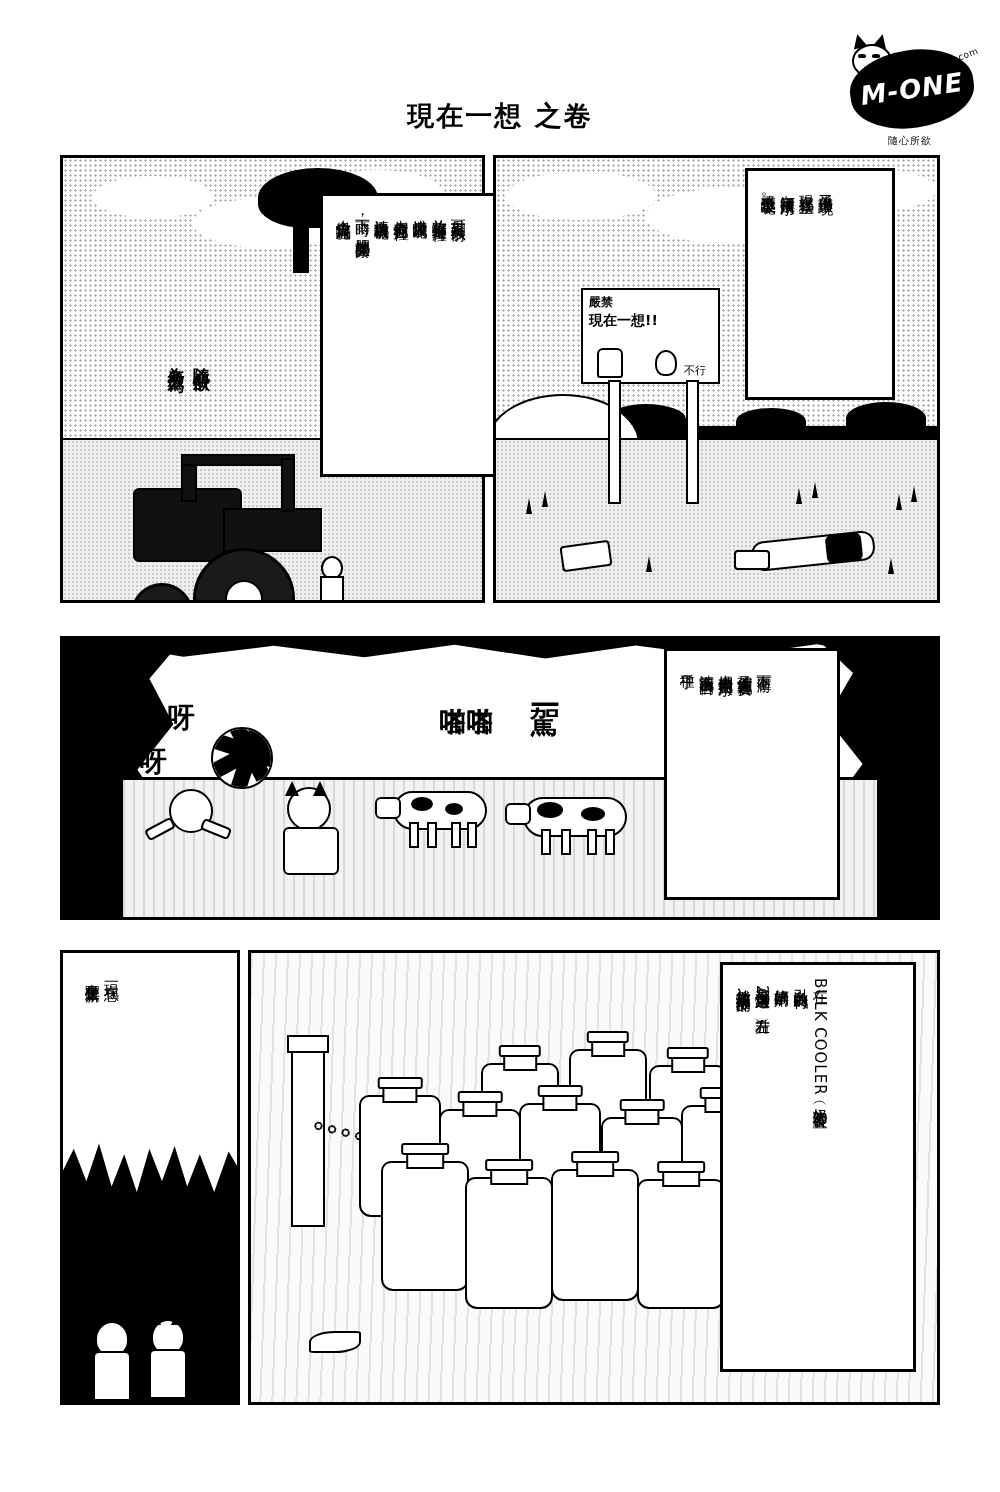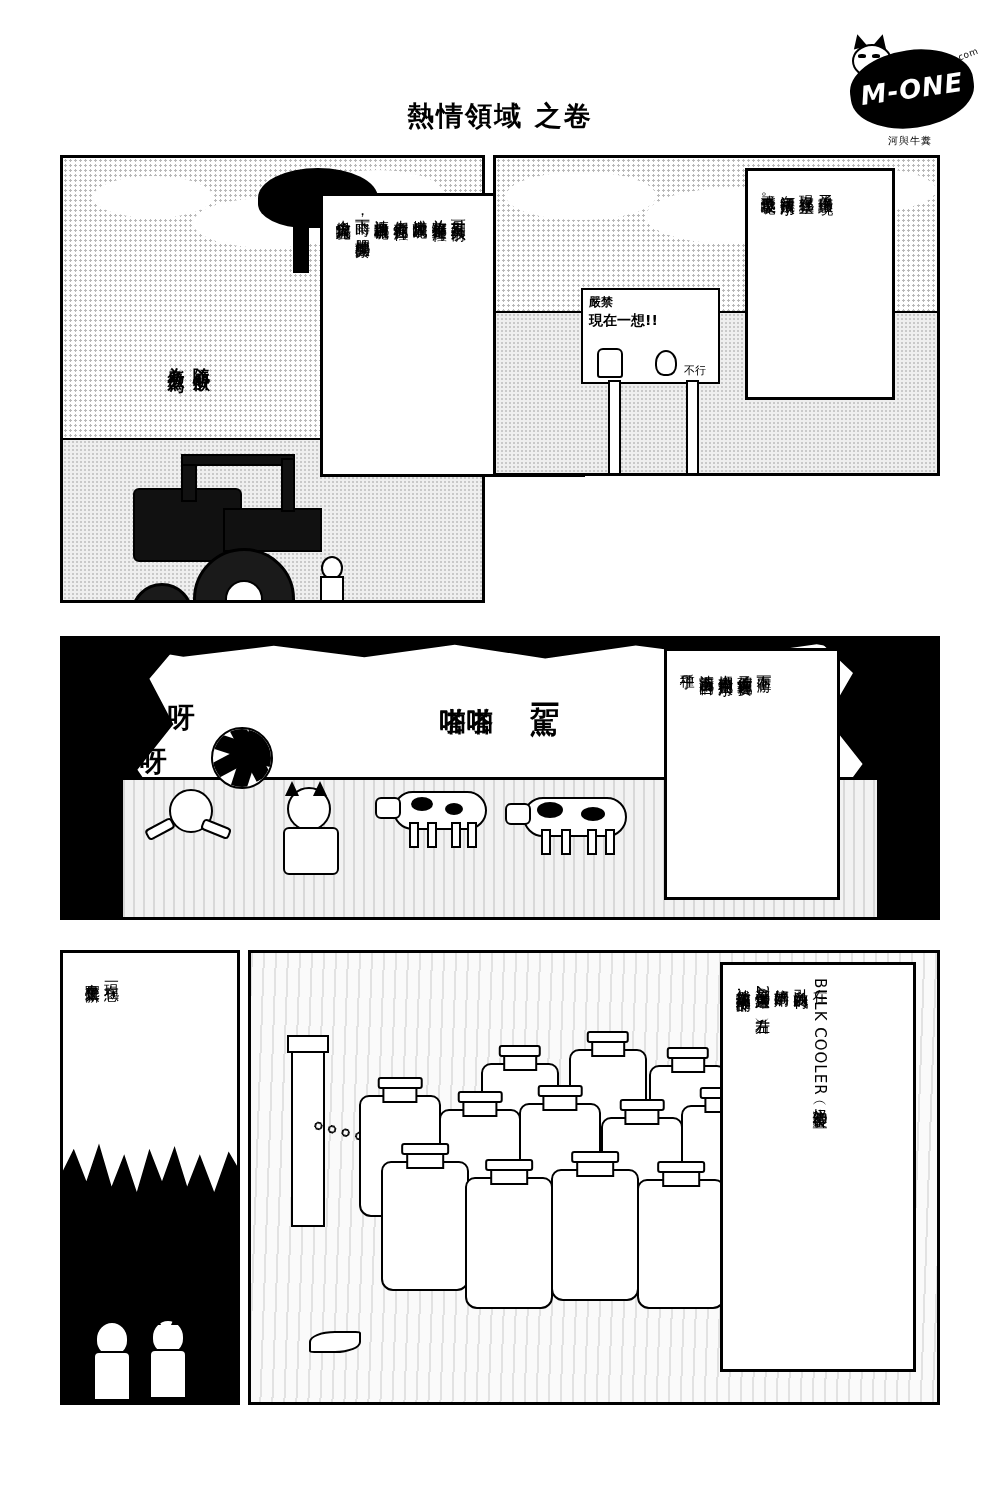--- a/index.html
+++ b/index.html
@@ -374,35 +374,35 @@
     width: 34px; height: 46px;
     background: #fff;
     border: 2px solid #000;
     border-radius: 6px 6px 0 0;
     top: 30px;
   }
 </style>
 </head>
 <body>
 
-<div id="title">熱情領域 之卷</div>
+<div id="title">現在一想 之卷</div>
 
 <div id="logo">
   <div class="cat">
     <div class="ear l"></div>
     <div class="ear r"></div>
     <div class="head"></div>
     <div class="eye l"></div>
     <div class="eye r"></div>
   </div>
   <div class="url">www.jojohot.com</div>
   <div class="badge">
     <div class="badge-inner">M-ONE</div>
   </div>
-  <div class="sub">河與牛糞</div>
+  <div class="sub">隨心所欲</div>
 </div>
 
 <div class="panel" id="p1" style="left:60px; top:155px; width:425px; height:448px;">
   <div class="sky-dots" style="height:300px;"></div>
   <div class="cloud" style="left:30px; top:18px; width:120px; height:42px;"></div>
   <div class="cloud" style="left:130px; top:40px; width:150px; height:50px;"></div>
   <div class="cloud" style="left:250px; top:12px; width:130px; height:46px;"></div>
 
   <div class="treeline" style="left:195px; top:10px; width:120px; height:60px; border-radius:50% 50% 40% 40%;"></div>
   <div class="treeline" style="left:230px; top:55px; width:16px; height:60px;"></div>
@@ -435,21 +435,21 @@
 <div class="balloon" style="left:320px; top:193px; width:265px; height:284px;">
   <div class="vtext">可是直到不久以前
 放牧牛都是在河裡
 排泄糞尿的呢
 大叔們也在河裡
 清洗農耕機器呢
 下雨時，堆肥場的糞尿
 也會流入河裡呢…</div>
 </div>
 
-<div class="panel" id="p2" style="left:493px; top:155px; width:447px; height:321px;">
+<div class="panel" id="p2" style="left:493px; top:155px; width:447px; height:448px;">
   <div class="sky-dots" style="height:290px;"></div>
   <div class="cloud" style="left:10px; top:14px; width:150px; height:48px;"></div>
   <div class="cloud" style="left:150px; top:30px; width:170px; height:56px;"></div>
   <div class="cloud" style="left:300px; top:10px; width:140px; height:44px;"></div>
 
   <div class="treeline" style="left:0px; top:268px; width:447px; height:22px;"></div>
   <div class="treeline" style="left:20px; top:250px; width:60px; height:26px; border-radius:50% 50% 0 0;"></div>
   <div class="treeline" style="left:110px; top:246px; width:80px; height:30px; border-radius:50% 50% 0 0;"></div>
   <div class="treeline" style="left:240px; top:250px; width:70px; height:26px; border-radius:50% 50% 0 0;"></div>
   <div class="treeline" style="left:350px; top:244px; width:80px; height:32px; border-radius:50% 50% 0 0;"></div>

